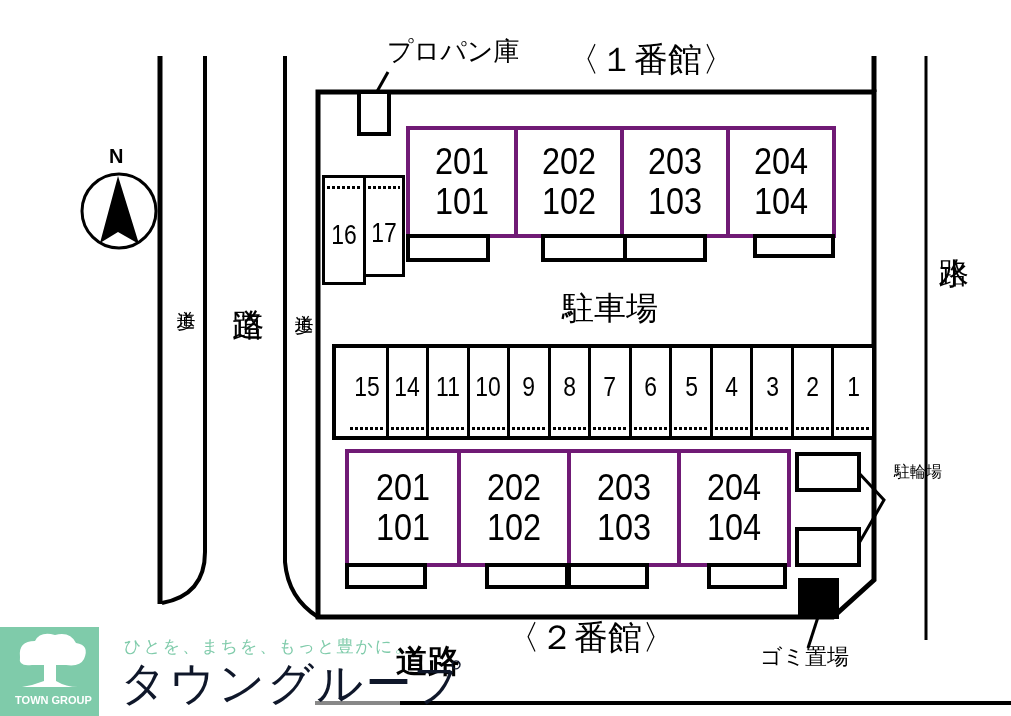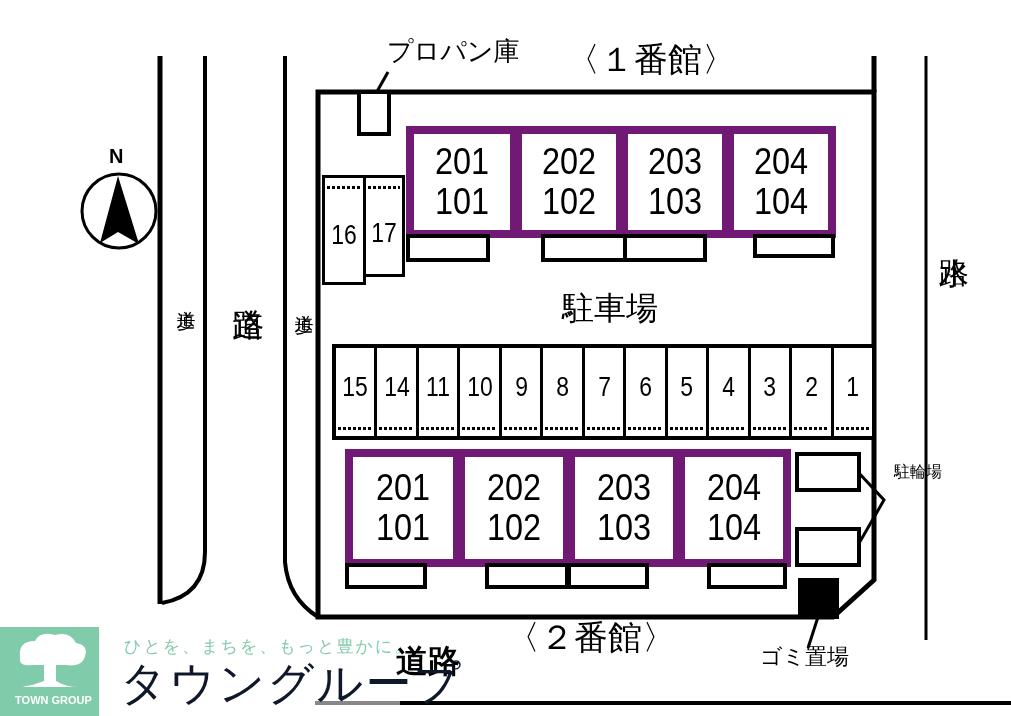--- a/index.html
+++ b/index.html
@@ -1,21 +1,21 @@
 <!DOCTYPE html>
 <html><head>
 <meta charset="utf-8">
 <style>
   html, body { margin:0; padding:0; background:#ffffff; }
   body { width:1011px; height:716px; position:relative; overflow:hidden;
          font-family:"Liberation Sans", "DejaVu Sans", sans-serif; color:#000; }
   .abs { position:absolute; }
   svg.lines { position:absolute; left:0; top:0; width:1011px; height:716px; }
   .lbl { position:absolute; color:#000; white-space:nowrap; line-height:1; }
-  .unit { position:absolute; border:8px solid #701a75; box-sizing:border-box; background:#fff;
+  .unit { position:absolute; border:4px solid #701a75; box-sizing:border-box; background:#fff;
           display:flex; flex-direction:column; align-items:center; justify-content:center; }
   .unit span { font-size:36px; line-height:40px; display:block; transform:scaleX(0.9); }
   .balcony { position:absolute; border:4px solid #000; box-sizing:border-box; background:#fff; }
   .stall { position:absolute; border:3px solid #000; box-sizing:border-box; background:#fff;
            display:flex; align-items:center; justify-content:center; }
   .stall .num { font-size:27px; transform:scaleX(0.85); display:block; margin-top:-10px; }
   .stall .dash { position:absolute; left:2px; right:2px; bottom:6px; height:3px;
                  background: repeating-linear-gradient(90deg,#000 0 3px,#fff 3px 5px); }
   .vtext { position:absolute; display:flex; flex-direction:column; align-items:center; line-height:1.05; }
   .logo-box { position:absolute; left:0; top:627px; width:99px; height:89px; background:#7fcbaa; }
@@ -85,21 +85,21 @@
   <span class="num" style="margin-top:10px;">16</span>
 </div>
 <div class="stall" style="left:363px; top:175px; width:42px; height:102px;">
   <div class="dash" style="top:8px; bottom:auto;"></div>
   <span class="num" style="margin-top:14px;">17</span>
 </div>
 
 <div class="lbl" style="left:562px; top:292px; font-size:32px;">駐車場</div>
 
 <div class="abs" style="left:332px; top:344px; width:544px; height:96px; border:4px solid #000; box-sizing:border-box; display:flex; background:#fff;">
-  <div class="stall" style="position:relative; flex:1; border-width:0 3px 0 0;">
+  <div class="stall" style="position:relative; flex:1; border-width:0 3px 0 0;margin-left:12px;">
       <span class="num">15</span>
       <div class="dash"></div>
     </div>
   <div class="stall" style="position:relative; flex:1; border-width:0 3px 0 0;">
       <span class="num">14</span>
       <div class="dash"></div>
     </div>
   <div class="stall" style="position:relative; flex:1; border-width:0 3px 0 0;">
       <span class="num">11</span>
       <div class="dash"></div>

